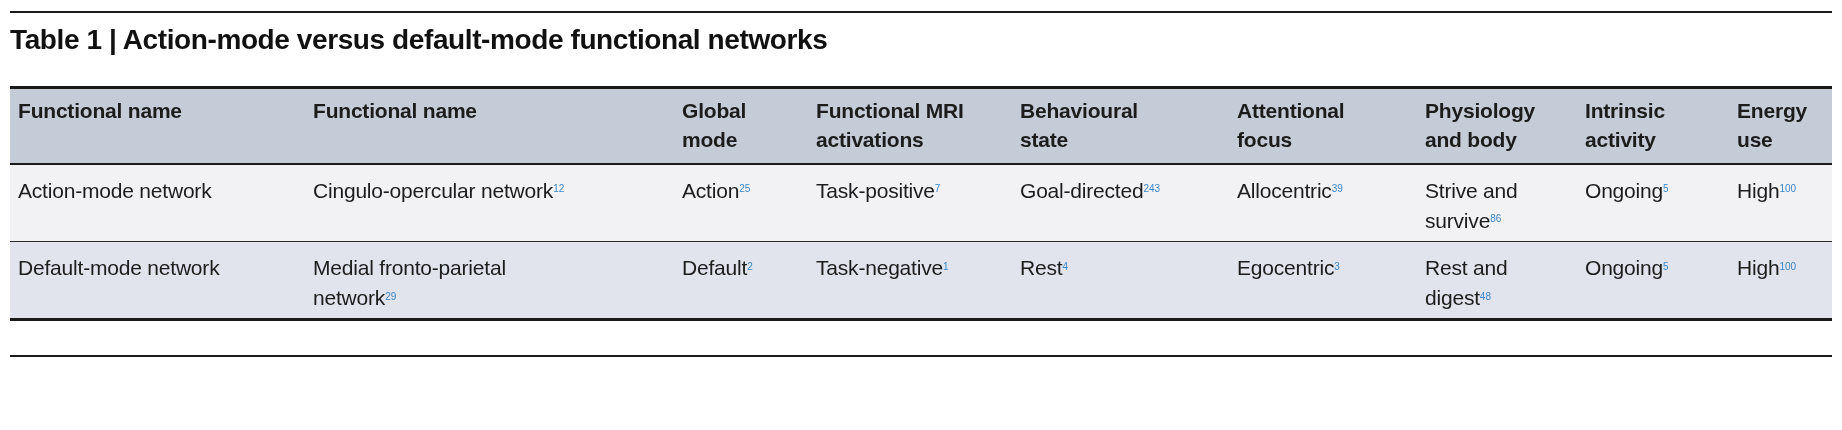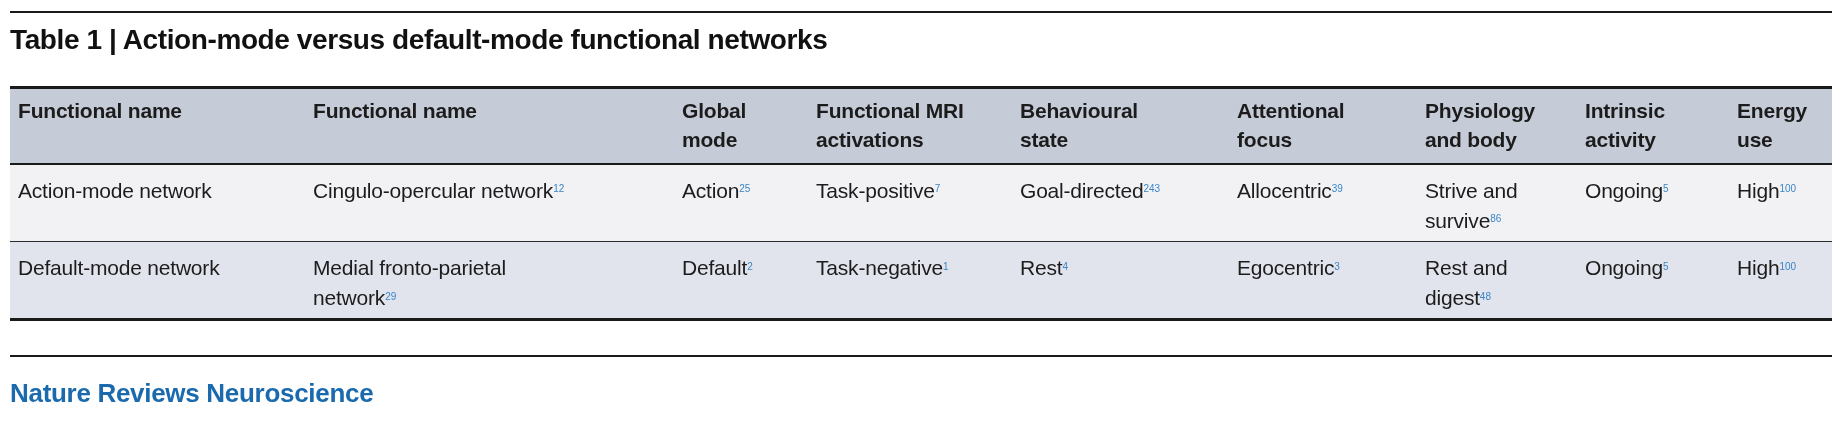--- a/index.html
+++ b/index.html
@@ -119,15 +119,14 @@
         <td>Egocentric<sup class="cite">3</sup></td>
         <td>Rest and<br>digest<sup class="cite">48</sup></td>
         <td>Ongoing<sup class="cite">5</sup></td>
         <td>High<sup class="cite">100</sup></td>
       </tr>
     </tbody>
   </table>
 
   <div class="rule rule-footer"></div>
 
-  <div class="journal">Nature Reviews Neuroscience</div>
 
 </div>
 
 </body></html>

